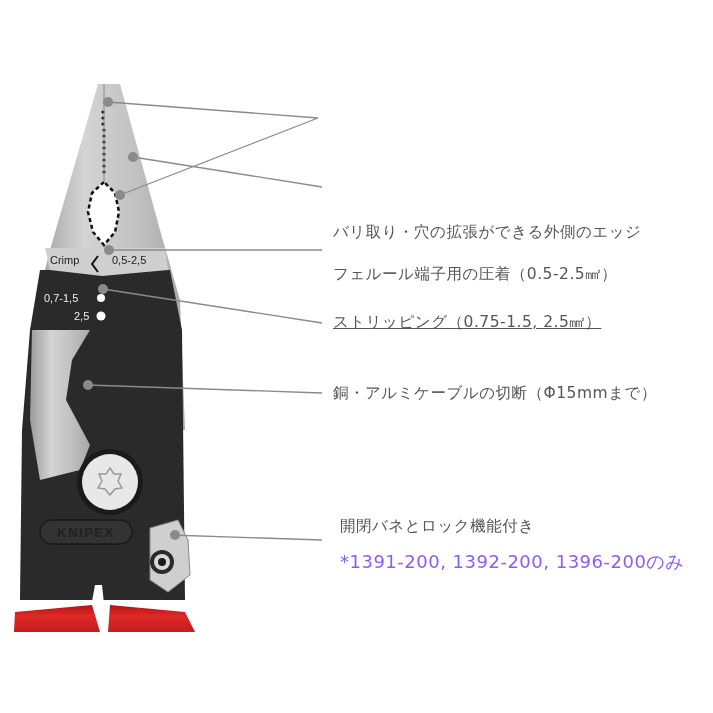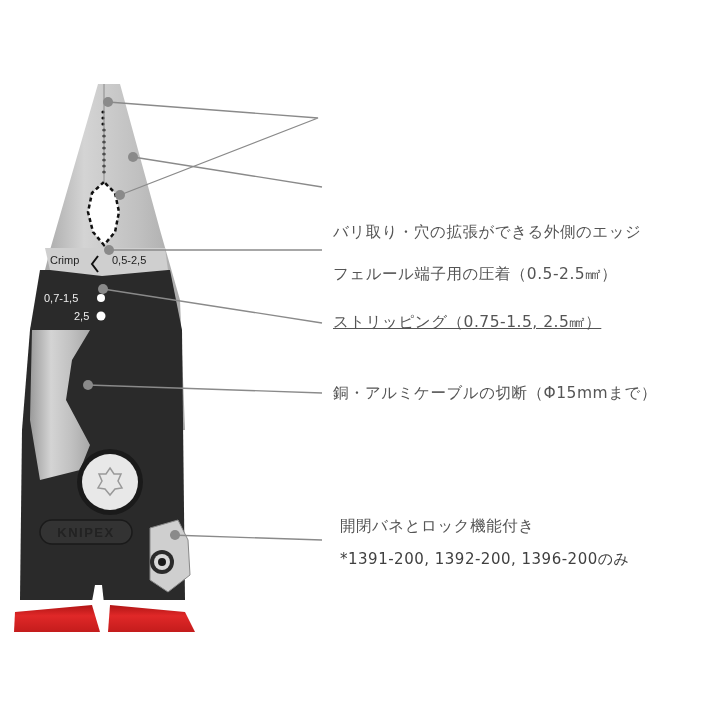--- a/index.html
+++ b/index.html
@@ -1,20 +1,20 @@
 <!DOCTYPE html>
 <html><head>
 <meta charset="utf-8">
 <style>
   html, body { margin:0; padding:0; background:#fff; }
   body { width:713px; height:713px; position:relative; overflow:hidden;
          font-family:"DejaVu Sans", sans-serif; }
   #diagram { position:absolute; left:0; top:0; width:713px; height:713px; }
   .label { position:absolute; color:#555; font-size:15.5px; white-space:nowrap; letter-spacing:0.5px; }
-  .label.note { color:#404040; font-size:15px; }
+  .label.note { color:#8b5cf6; font-size:18px; }
   .tool-text { font-family:"Liberation Sans", sans-serif; fill:#222; }
 </style>
 </head>
 <body>
 
 <div id="diagram">
   <svg width="713" height="713" viewBox="0 0 713 713" xmlns="http://www.w3.org/2000/svg">
     <defs>
       <linearGradient id="steelGrad" x1="0" x2="1" y1="0" y2="0">
         <stop offset="0" stop-color="#9a9a9a"></stop>

